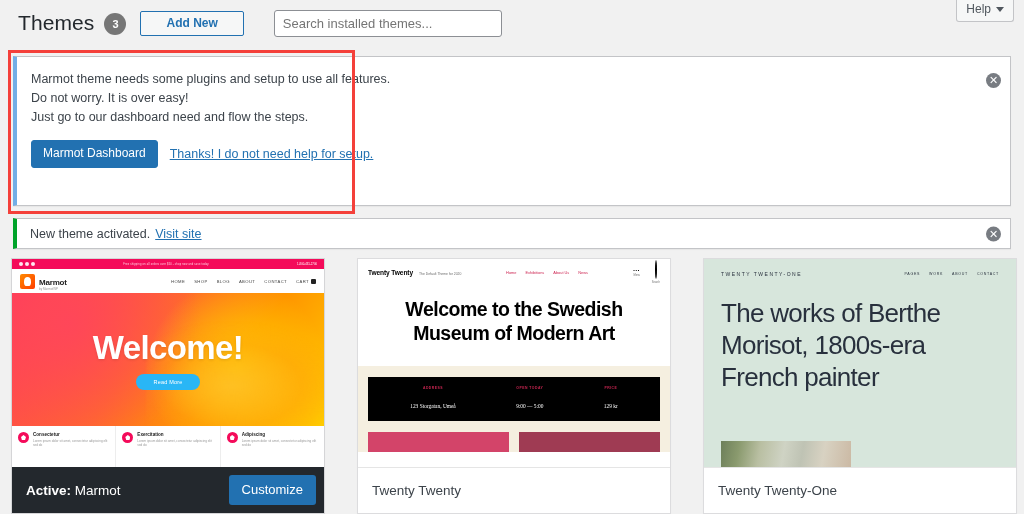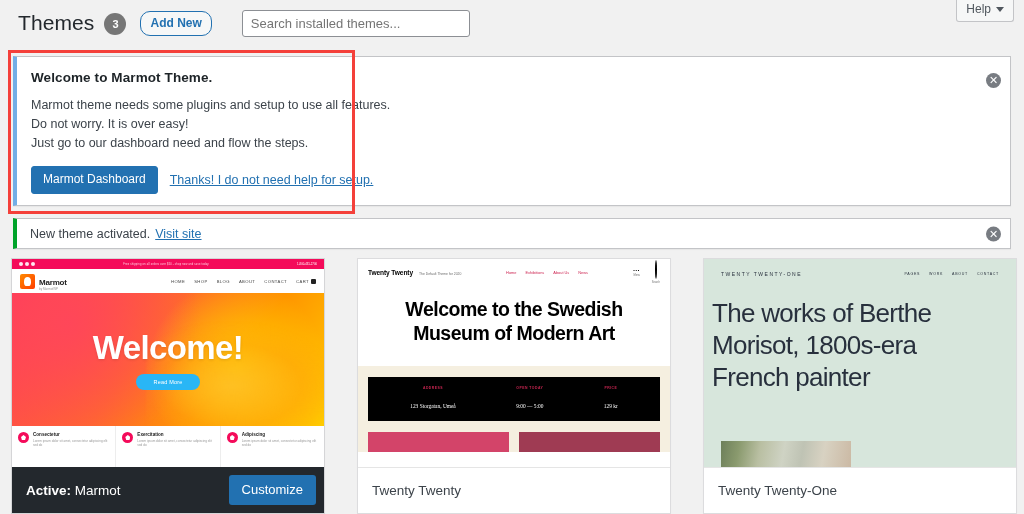--- a/index.html
+++ b/index.html
@@ -28,22 +28,22 @@
   .count-badge {
     display: inline-flex; align-items: center; justify-content: center;
     min-width: 22px; height: 22px; padding: 0 6px;
     border-radius: 11px; background: #767676; color: #fff;
     font-size: 11px; font-weight: 600; line-height: 1;
     margin-top: 2px;
   }
   .add-new-btn {
     margin-left: 4px; margin-top: 1px;
     background: #f6f7f7; border: 1px solid #2271b1; color: #2271b1;
-    border-radius: 10px; font-size: 12px; font-weight: 600;
-    padding: 4px 9px 5px; cursor: pointer; line-height: 1.2;
+    border-radius: 2px; font-size: 12px; font-weight: 600;
+    padding: 4px 25px 5px; cursor: pointer; line-height: 1.2;
     font-family: "Liberation Sans", sans-serif;
   }
   .search-box {
     margin-left: 20px; margin-top: 1px;
     width: 228px; height: 27px;
     border: 1px solid #8c8f94; border-radius: 3px;
     background: #fff; color: #2c3338;
     font-size: 13px; padding: 0 8px;
     font-family: "Liberation Sans", sans-serif;
   }
@@ -288,21 +288,21 @@
   
   .t21 { background: #d7e6dc; height: 100%; position: relative; }
   .t21-head {
     height: 30px; display: flex; align-items: center;
     justify-content: space-between; padding: 0 17px;
   }
   .t21-brand { font-size: 5px; color: #28303d; letter-spacing: 1.5px; }
   .t21-nav { display: flex; gap: 9px; }
   .t21-nav span { font-size: 3.6px; color: #28303d; letter-spacing: .7px; }
   .t21-title {
-    padding: 9px 8px 0; font-size: 26px; line-height: 1.23;
+    padding: 9px 17px 0; font-size: 26px; line-height: 1.23;
     color: #28303d; font-weight: 400; letter-spacing: -.7px;
   }
   .t21-img {
     position: absolute; left: 17px; bottom: 0;
     width: 130px; height: 26px;
     background:
       linear-gradient(100deg,#6d7f5a 0%,#8a9a6e 14%,#b9bfa2 30%,#cfd3c4 48%,#bfc3b4 62%,#d8d2c2 78%,#cbb9a4 100%);
     filter: blur(.2px);
   }
 
@@ -322,21 +322,20 @@
       <input class="search-box" type="text" placeholder="Search installed themes..." style="">
     </div>
     <div class="help-btn">
       <span>Help</span>
       <span class="caret-dn"></span>
     </div>
   </div>
 
   <div class="notice notice-welcome">
     <div class="notice-inner">
-      <p class="notice-title">Welcome to Marmot Theme.</p>
       <p class="notice-line">Marmot theme needs some plugins and setup to use all features.</p>
       <p class="notice-line">Do not worry. It is over easy!</p>
       <p class="notice-line">Just go to our dashboard need and flow the steps.</p>
       <div class="notice-actions">
         <button class="btn-primary">Marmot Dashboard</button>
         <a class="link-u">Thanks! I do not need help for setup.</a>
       </div>
     </div>
     <div class="dismiss top">✕</div>
   </div>

